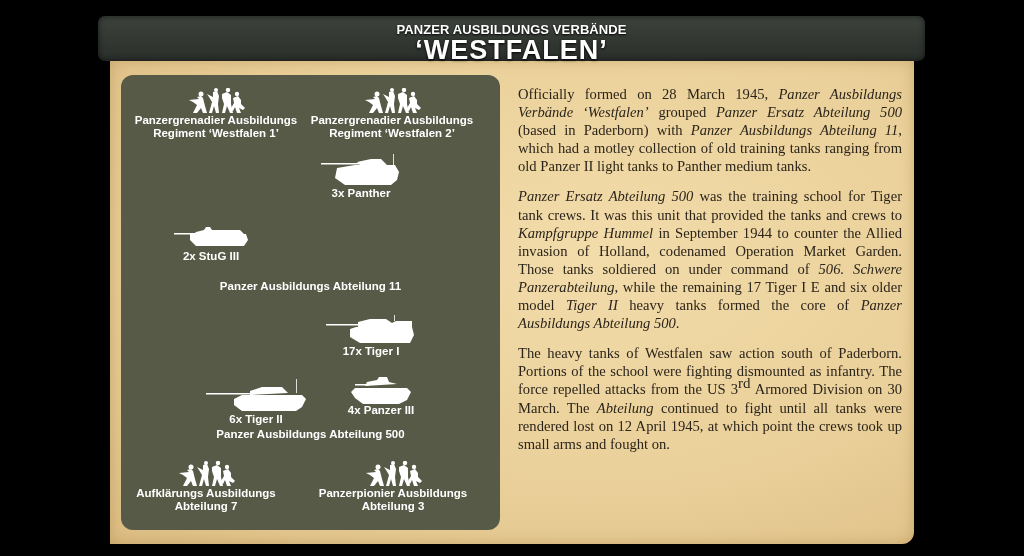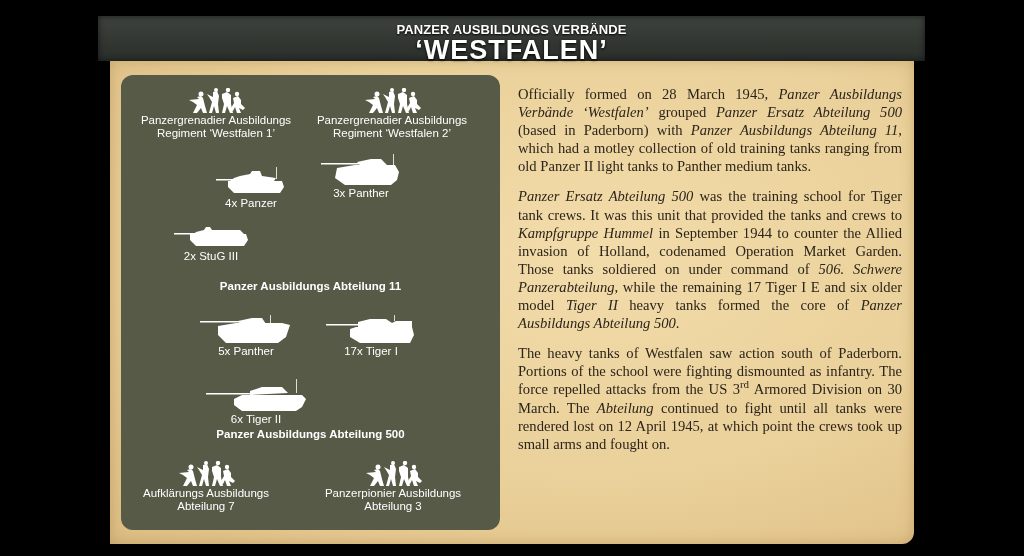--- a/index.html
+++ b/index.html
@@ -1,46 +1,46 @@
 <!DOCTYPE html>
 <html><head>
 <meta charset="utf-8">
 <style>
   html, body { margin:0; padding:0; }
   body { width:1024px; height:556px; background:#000; position:relative; overflow:hidden; font-family:"Liberation Sans", sans-serif; }
   .header {
     position:absolute; left:98px; top:16px; width:827px; height:45px;
     background:linear-gradient(180deg,#3e433e 0%,#333833 50%,#2b2f2b 100%);
-    border-radius:1px; box-shadow:inset 0 0 6px rgba(0,0,0,.6);
+    border-radius:7px; box-shadow:inset 0 0 6px rgba(0,0,0,.6);
     text-align:center; color:#fff; z-index:2;
   }
   .header .sub { position:absolute; left:0; right:0; top:6px; font-size:13px; font-weight:bold; letter-spacing:0.1px; text-shadow:0 1px 2px #000; }
   .header .title { position:absolute; left:0; right:0; top:18px; font-size:27px; font-weight:bold; letter-spacing:1px; text-shadow:0 1px 3px #000; line-height:32px; }
   .parchment {
     position:absolute; left:110px; top:60px; width:804px; height:484px;
     background:radial-gradient(ellipse at 60% 40%, #f2dcaa 0%, #ead09a 55%, #dcbd83 100%);
     border-bottom-right-radius:12px;
     box-shadow:inset 0 0 14px rgba(150,110,50,.35);
   }
   .panel {
     position:absolute; left:121px; top:75px; width:379px; height:455px;
     background:#575a47; border-radius:12px; color:#fff;
   }
   .unit { position:absolute; text-align:center; }
-  .unit .lbl { font-size:11.5px; font-weight:normal; line-height:13px; white-space:nowrap; font-family:"Liberation Sans", sans-serif; }
+  .unit .lbl { font-size:11.5px; font-weight:bold; line-height:13px; white-space:nowrap; font-family:"Liberation Sans", sans-serif; }
   .grp-title { position:absolute; left:0; width:379px; text-align:center; font-size:11.5px; font-weight:bold; }
   .icon svg { display:block; margin:0 auto; }
   .text {
     position:absolute; left:518px; top:73px; width:384px;
     font-family:"Liberation Serif", serif; font-size:14.6px; line-height:18.1px; color:#2b241a;
     text-align:justify;
   }
   .text p { margin:12px 0 6px 0; }
   .text i { font-style:italic; }
-  sup { font-size:11px; line-height:0; }
+  sup { font-size:15px; line-height:0; }
 </style>
 </head>
 <body>
 
 <div class="header">
   <div class="sub">PANZER AUSBILDUNGS VERBÄNDE</div>
   <div class="title">‘WESTFALEN’</div>
 </div>
 
 <div class="parchment"></div>
@@ -73,31 +73,20 @@
         <path d="M35 6 L40 4 L44 7 L44 16 L46 25 L43 25 L40 18 L38 25 L35 25 L37 16 L35 10 Z"></path>
         <circle cx="41" cy="2" r="2.2"></circle>
         <path d="M46 10 L51 8 L54 12 L54 16 L58 20 L56 22 L52 20 L54 25 L50 25 L48 19 L46 23 L43 22 L47 15 Z"></path>
         <circle cx="50" cy="6" r="2.2"></circle>
       </svg>
     </div>
     <div class="lbl">Panzergrenadier Ausbildungs</div>
     <div class="lbl">Regiment ‘Westfalen 2’</div>
   </div>
 
-  <div class="unit" style="left:80px; top:92px; width:100px;">
-    <div class="icon">
-      <svg width="70" height="30" viewBox="0 0 70 30" fill="#fff">
-        <rect x="0" y="12" width="26" height="1.5"></rect>
-        <path d="M24 9 L34 7 L36 4 L44 4 L46 9 L60 11 L58 14 L14 14 L18 11 Z"></path>
-        <rect x="60" y="0" width="0.8" height="12"></rect>
-        <path d="M12 14 L66 14 L68 20 L64 26 L18 26 L12 20 Z"></path>
-      </svg>
-    </div>
-    <div class="lbl">4x Panzer</div>
-  </div>
   <div class="unit" style="left:190px; top:79px; width:100px;">
     <div class="icon">
       <svg width="80" height="33" viewBox="0 0 80 33" fill="#fff">
         <rect x="0" y="9" width="40" height="1.5"></rect>
         <path d="M36 8 L50 5 L60 5 L66 11 L40 12 Z"></path>
         <rect x="72" y="0" width="0.8" height="12"></rect>
         <path d="M16 14 L34 11 L74 11 L78 18 L76 26 L70 31 L24 31 L14 24 Z"></path>
       </svg>
     </div>
     <div class="lbl">3x Panther</div>
@@ -108,31 +97,20 @@
       <svg width="74" height="26" viewBox="0 0 74 26" fill="#fff">
         <rect x="0" y="9" width="24" height="1.5"></rect>
         <path d="M22 8 L30 6 L32 3 L36 3 L38 6 L66 6 L70 10 L20 10 Z"></path>
         <path d="M16 10 L72 10 L74 16 L70 22 L22 22 L16 16 Z"></path>
       </svg>
     </div>
     <div class="lbl">2x StuG III</div>
   </div>
   <div class="grp-title" style="top:205px;">Panzer Ausbildungs Abteilung 11</div>
 
-  <div class="unit" style="left:70px; top:240px; width:110px;">
-    <div class="icon">
-      <svg width="92" height="30" viewBox="0 0 92 30" fill="#fff">
-        <rect x="0" y="6" width="40" height="1.5"></rect>
-        <path d="M38 6 L52 3 L62 3 L66 9 L40 9 Z"></path>
-        <rect x="70" y="0" width="0.8" height="10"></rect>
-        <path d="M18 11 L36 8 L82 8 L90 10 L86 22 L78 28 L26 28 L18 20 Z"></path>
-      </svg>
-    </div>
-    <div class="lbl">5x Panther</div>
-  </div>
   <div class="unit" style="left:190px; top:240px; width:120px;">
     <div class="icon">
       <svg width="90" height="30" viewBox="0 0 90 30" fill="#fff">
         <rect x="0" y="9" width="34" height="1.5"></rect>
         <path d="M32 7 L44 4 L60 4 L66 8 L70 6 L86 6 L86 12 L32 12 Z"></path>
         <rect x="68" y="0" width="0.8" height="6"></rect>
         <path d="M24 14 L30 12 L86 12 L88 20 L84 28 L34 28 L24 22 Z"></path>
       </svg>
     </div>
     <div class="lbl">17x Tiger I</div>
@@ -140,20 +118,30 @@
   <div class="unit" style="left:80px; top:304px; width:110px;">
     <div class="icon">
       <svg width="100" height="34" viewBox="0 0 100 34" fill="#fff">
         <rect x="0" y="14" width="46" height="1.5"></rect>
         <path d="M44 12 L56 8 L76 8 L82 14 L44 16 Z"></path>
         <rect x="90" y="0" width="0.8" height="14"></rect>
         <path d="M28 20 L36 16 L96 16 L100 20 L96 28 L90 32 L36 32 L28 26 Z"></path>
       </svg>
     </div>
     <div class="lbl">6x Tiger II</div>
+  </div>
+  <div class="unit" style="left:205px; top:301px; width:110px;">
+    <div class="icon">
+      <svg width="60" height="28" viewBox="0 0 60 28" fill="#fff">
+        <rect x="4" y="8" width="14" height="1.5"></rect>
+        <path d="M16 6 L26 4 L28 1 L36 1 L38 6 L46 8 L14 10 Z"></path>
+        <path d="M4 12 L56 12 L60 16 L56 24 L48 28 L12 28 L4 22 L0 16 Z"></path>
+      </svg>
+    </div>
+    <div class="lbl">4x Panzer III</div>
   </div>
   <div class="grp-title" style="top:353px;">Panzer Ausbildungs Abteilung 500</div>
 
   <div class="unit" style="left:0px; top:386px; width:170px;">
     <div class="icon">
       <svg width="58" height="26" viewBox="0 0 58 26" fill="#fff">
         <path d="M2 12 L12 11 L10 9 L14 8 L16 10 L18 18 L20 25 L16 25 L14 20 L10 25 L6 25 L10 17 L6 14 Z"></path>
         <circle cx="14" cy="6" r="2.5"></circle>
         <path d="M20 6 L26 9 L26 4 L30 3 L32 8 L31 16 L32 25 L29 25 L27 18 L25 25 L22 25 L25 14 L22 9 Z"></path>
         <circle cx="29" cy="2" r="2"></circle>

